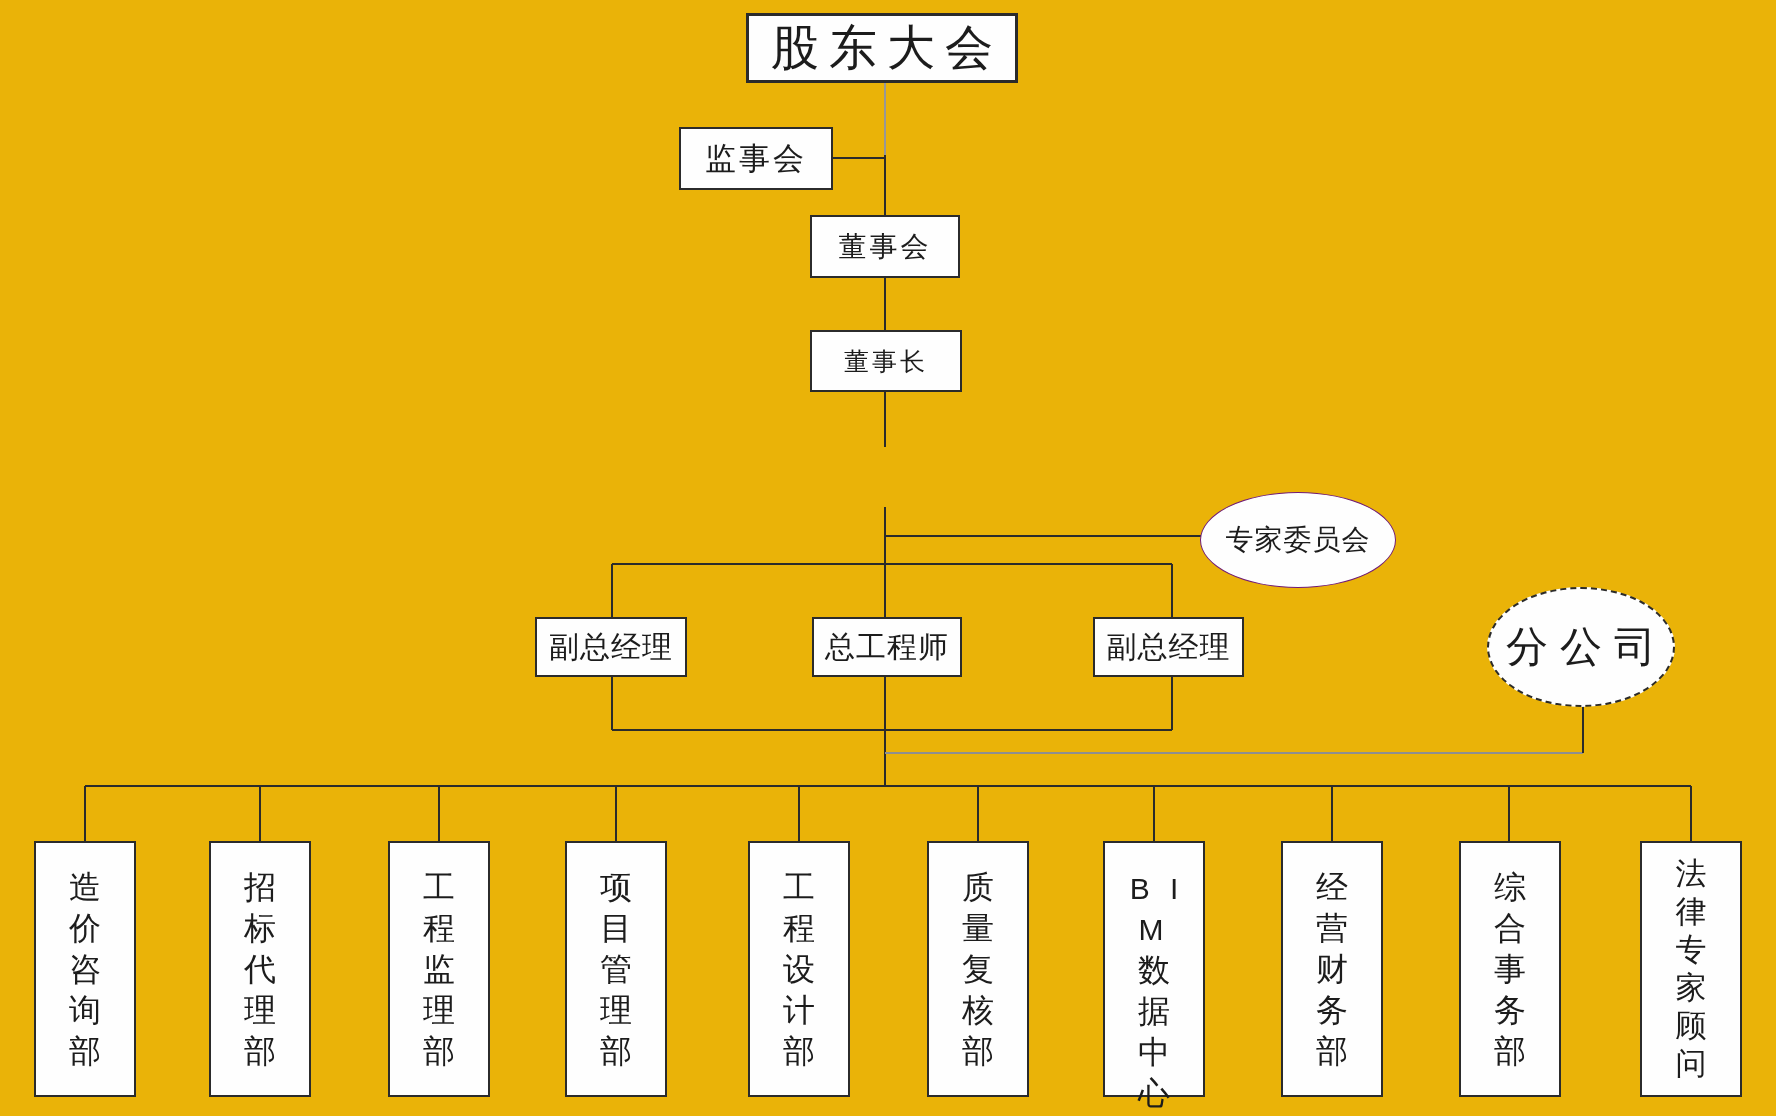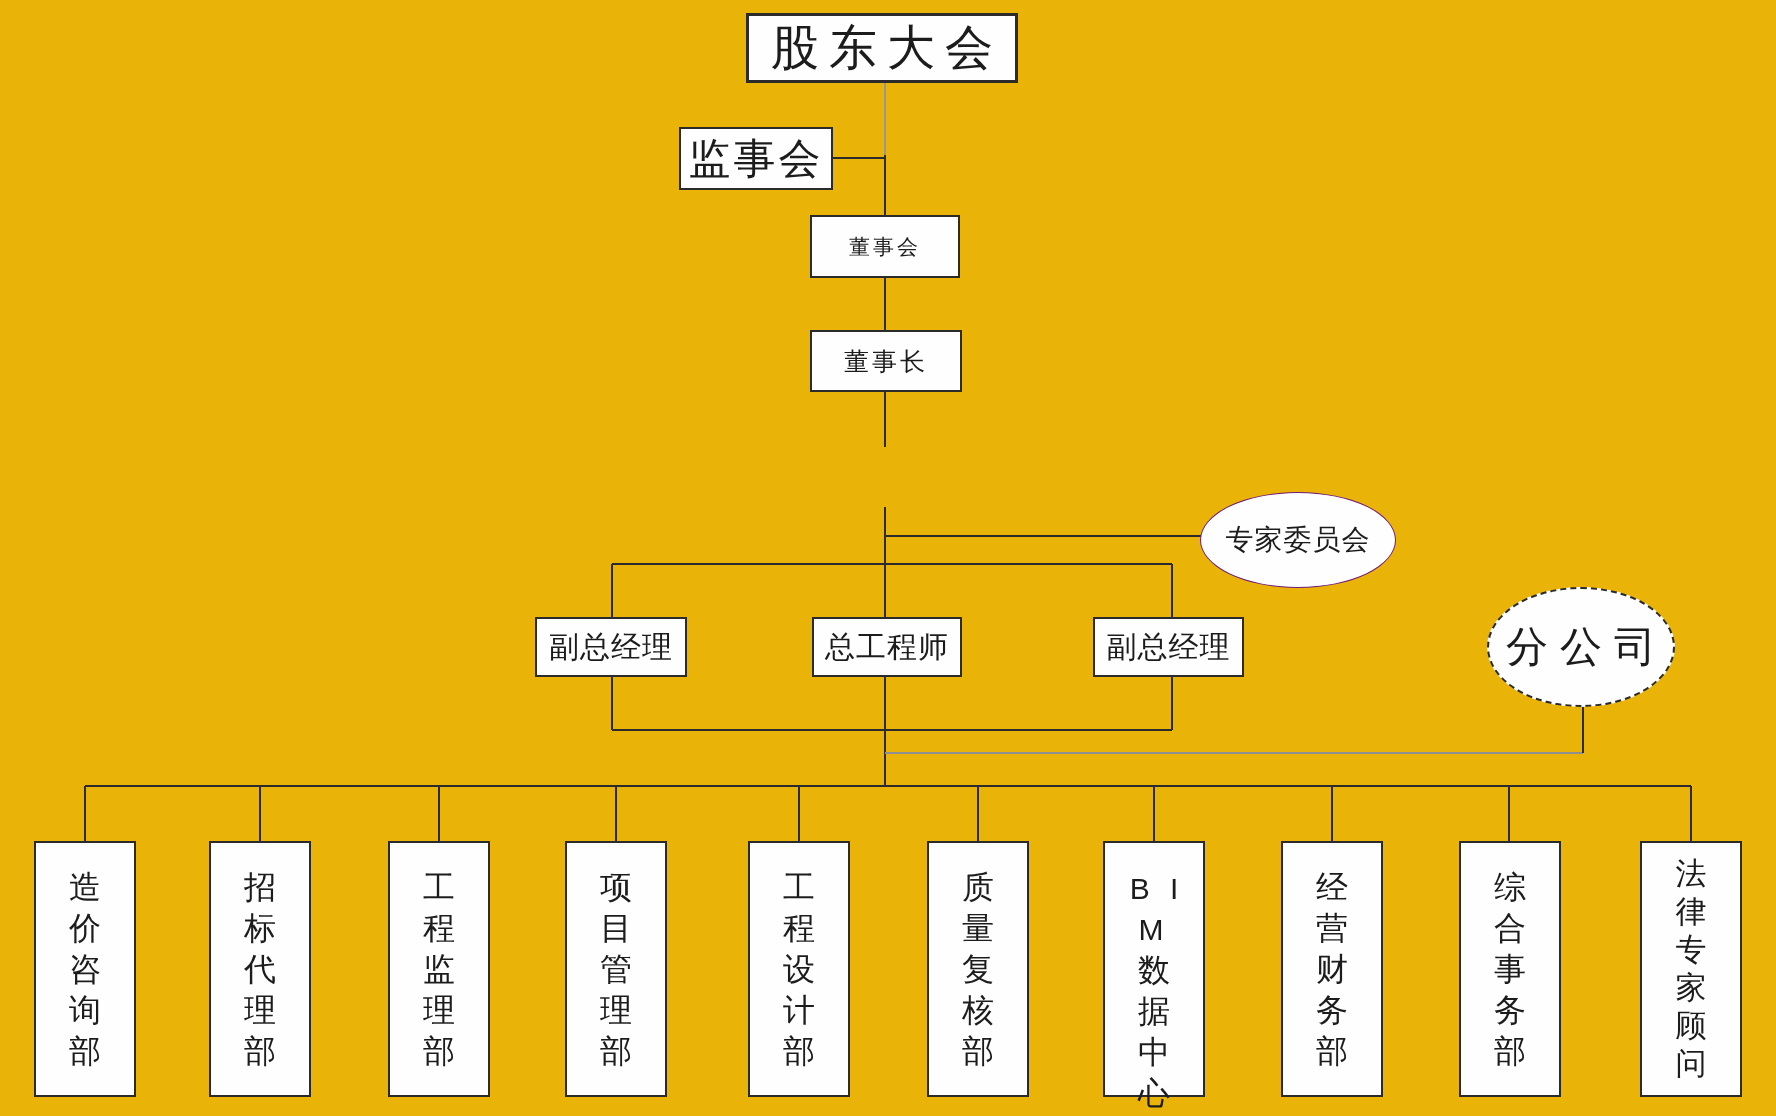--- a/index.html
+++ b/index.html
@@ -37,22 +37,22 @@
     display: block;
   }
   .box-top {
     left: 746px; top: 13px; width: 272px; height: 70px;
     border-width: 3px;
     font-size: 48px;
     letter-spacing: 10px;
     text-indent: 10px;
     font-family: "Liberation Serif", "DejaVu Serif", serif;
   }
-  .box-supervisory { left: 679px; top: 127px; width: 154px; height: 63px; font-size: 42px; letter-spacing: 3px; }
-  .box-board      { left: 810px; top: 215px; width: 150px; height: 63px; font-size: 21px; letter-spacing: 3px; }
+  .box-supervisory { left: 679px; top: 127px; width: 154px; height: 63px; font-size: 31px; letter-spacing: 3px; }
+  .box-board      { left: 810px; top: 215px; width: 150px; height: 63px; font-size: 28px; letter-spacing: 3px; }
   .box-chairman   { left: 810px; top: 330px; width: 152px; height: 62px; font-size: 25px; letter-spacing: 3px; }
   .box-gm         { left: 812px; top: 447px; width: 150px; height: 60px; font-size: 31px; letter-spacing: 2px; }
   .box-dgm-left   { left: 535px; top: 617px; width: 152px; height: 60px; font-size: 30px; letter-spacing: 1px; }
   .box-chief-eng  { left: 812px; top: 617px; width: 150px; height: 60px; font-size: 30px; letter-spacing: 1px; }
   .box-dgm-right  { left: 1093px; top: 617px; width: 151px; height: 60px; font-size: 30px; letter-spacing: 1px; }
   .ellipse {
     border-radius: 50%;
     background: #fefefe;
   }
   .el-expert {

